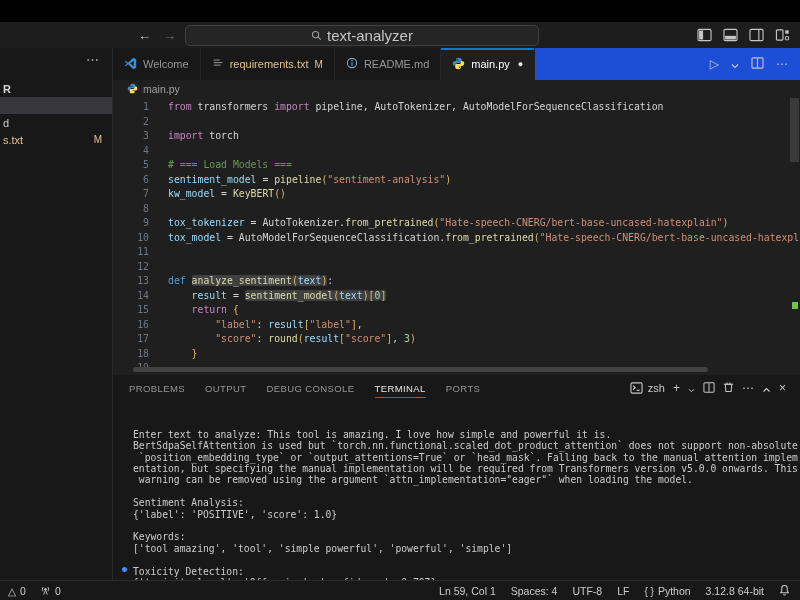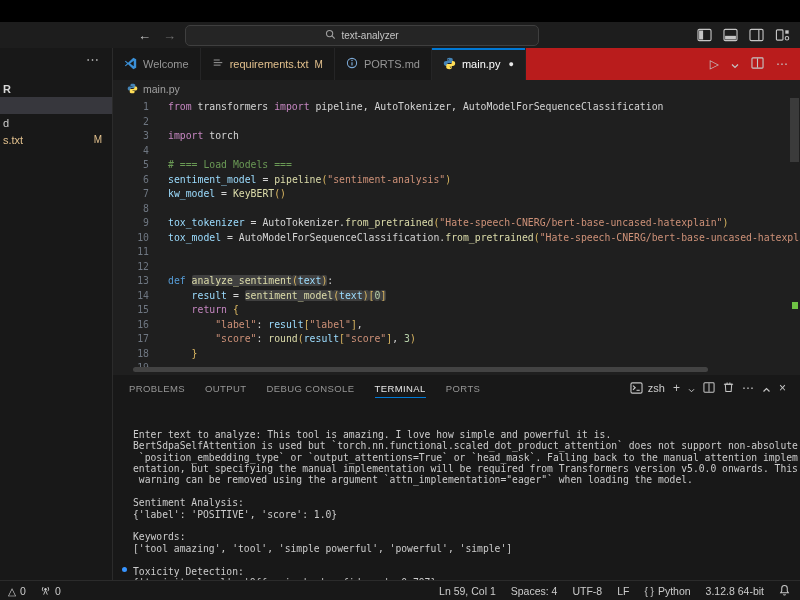--- a/index.html
+++ b/index.html
@@ -7,21 +7,21 @@
        font-family:"Liberation Sans",sans-serif;-webkit-font-smoothing:antialiased;}
 
   
   .titlebar{position:absolute;top:22px;left:0;width:800px;height:26px;background:#1d1d1d;
             border-bottom:1px solid #2a2a2a;}
   .nav-arrows{position:absolute;left:138px;top:0;height:26px;display:flex;align-items:center;gap:12px;
               color:#c8c8c8;font-size:13px;}
   .nav-arrows .fwd{color:#6f6f6f;}
   .searchbox{position:absolute;left:185px;top:3px;width:352px;height:19px;background:#252525;
              border:1px solid #3f3f3f;border-radius:5px;display:flex;align-items:center;justify-content:center;
-             gap:5px;color:#c5c5c5;font-size:10px;}
+             gap:5px;color:#c5c5c5;font-size:15px;}
   .tb-actions{position:absolute;right:10px;top:0;height:26px;display:flex;align-items:center;gap:11px;}
   .tb-actions svg{display:block;}
 
   
   .main{position:absolute;top:48px;left:0;width:800px;height:532px;display:flex;}
 
   
   .sidebar{width:112px;background:#181818;border-right:1px solid #2b2b2b;position:relative;flex:none;}
   .sb-more{position:absolute;top:4px;right:12px;color:#c5c5c5;font-size:13px;letter-spacing:1px;}
   .sb-items{position:absolute;top:32px;left:0;width:100%;}
@@ -29,21 +29,21 @@
   .sb-row.header{font-weight:bold;color:#d7d7d7;}
   .sb-row.selected{background:#37373d;}
   .sb-row .grow{flex:1;}
   .sb-row.modified{color:#e2c08d;}
   .sb-badge{color:#e2c08d;font-size:10px;}
 
   
   .edcol{flex:1;min-width:0;display:flex;flex-direction:column;background:#1f1f1f;}
 
   
-  .tabbar{height:32px;background:#b91c1c;display:flex;align-items:stretch;flex:none;}
+  .tabbar{height:32px;background:#1d4ed8;display:flex;align-items:stretch;flex:none;}
   .tab{display:flex;align-items:center;gap:6px;padding:0 11px;font-size:11px;color:#969696;
        border-right:1px solid #252526;position:relative;background:#181818;}
   .tab.active{background:#1f1f1f;color:#fff;}
   .tab.active::before{content:"";position:absolute;top:0;left:0;right:0;height:2px;background:#0078d4;}
   .tab.modified{color:#e2c08d;}
   .tab .m-badge{font-size:10px;color:#e2c08d;}
   .tab .dirty{color:#e8e8e8;font-size:9px;margin-left:2px;}
   .tab-actions{margin-left:auto;display:flex;align-items:center;gap:12px;padding-right:12px;color:#c5c5c5;}
   .tab-actions .glyph{font-size:12px;}
 
@@ -182,21 +182,21 @@
         <span class="m-badge">M</span>
       </div>
       <div class="tab">
         <span>
           <svg width="12" height="12" viewBox="0 0 14 14">
               <circle cx="7" cy="7" r="5.4" fill="none" stroke="#7ca9d6" stroke-width="1.2"></circle>
               <line x1="7" y1="6" x2="7" y2="10" stroke="#7ca9d6" stroke-width="1.4"></line>
               <circle cx="7" cy="4" r=".9" fill="#7ca9d6"></circle>
             </svg>
         </span>
-        <span>PORTS.md</span>
+        <span>README.md</span>
       </div>
       <div class="tab active">
         <span>
           <svg width="13" height="13" viewBox="0 0 16 16">
               <path fill="#4584b6" d="M7.9 1C5.6 1 5 2 5 3v1.5h3V5H3.8C2.2 5 1 5.9 1 8s1.2 3 2.8 3H5V9.3C5 8 6 7.3 7.2 7.3h3C11.3 7.3 12 6.5 12 5.4V3c0-1-.9-2-4.1-2zM6.4 2.4c.4 0 .7.3.7.7s-.3.7-.7.7-.7-.3-.7-.7.3-.7.7-.7z"></path>
               <path fill="#ffde57" d="M8.1 15c2.3 0 2.9-1 2.9-2v-1.5H8V11h4.2c1.6 0 2.8-.9 2.8-3s-1.2-3-2.8-3H11v1.7c0 1.3-1 2-2.2 2h-3C4.7 8.7 4 9.5 4 10.6V13c0 1 .9 2 4.1 2zm1.5-1.4c-.4 0-.7-.3-.7-.7s.3-.7.7-.7.7.3.7.7-.3.7-.7.7z"></path>
             </svg>
         </span>
         <span>main.py</span>
         <span class="dirty">●</span>

